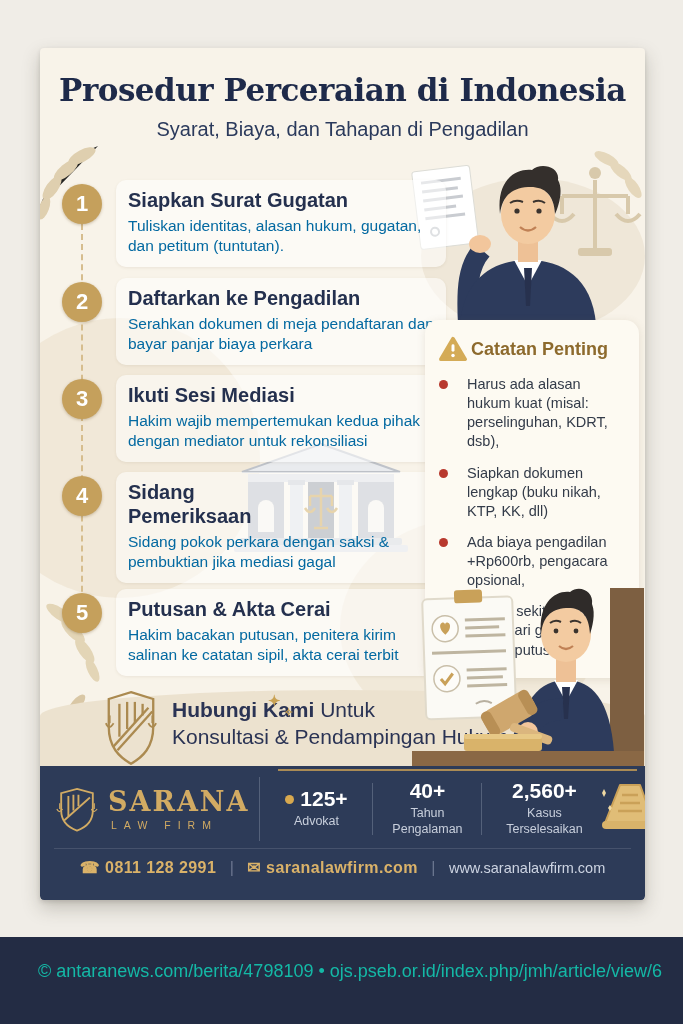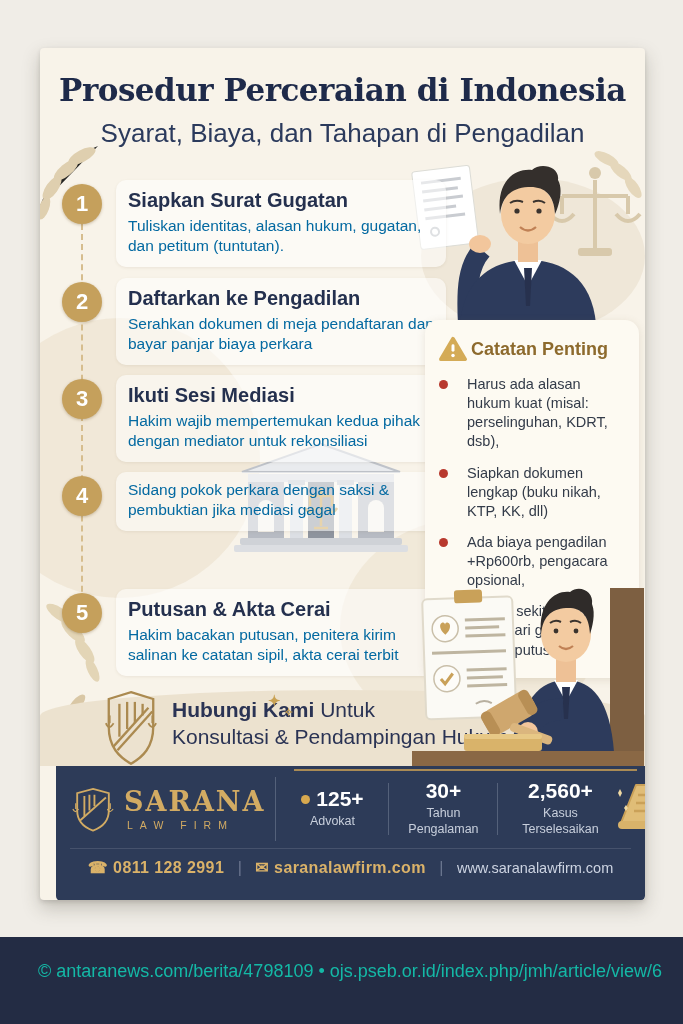--- a/index.html
+++ b/index.html
@@ -19,21 +19,21 @@
   .blob2 { position:absolute; left:300px; top:470px; width:260px; height:220px;
            border-radius:50%; background:rgba(228,214,189,.35); }
   .leaf { position:absolute; opacity:.85; }
   .poster-title {
     position:absolute; left:0; right:0; top:24px; margin:0; text-align:center;
     font-family:"DejaVu Serif","Liberation Serif",serif; font-weight:700;
     font-size:31px; letter-spacing:-.5px; color:#1e2a4a;
   }
   .poster-subtitle {
     position:absolute; left:0; right:0; top:70px; text-align:center;
-    font-size:26px; color:#2b3a5c;
+    font-size:20px; color:#2b3a5c;
   }
   
   .dash-line { position:absolute; left:41px; top:176px; height:408px;
                border-left:2px dashed #d6bd8e; z-index:0; }
   .step { position:absolute; left:22px; display:flex; align-items:flex-start; z-index:2; }
   .step-num {
     width:40px; height:40px; border-radius:50%; background:#c5a05c; color:#fff;
     font-weight:700; font-size:22px; display:flex; align-items:center; justify-content:center;
     margin-right:14px; margin-top:4px; flex:none;
     box-shadow:0 1px 3px rgba(120,90,40,.35);
@@ -67,21 +67,21 @@
     border-top-left-radius:50% 26px; border-top-right-radius:50% 26px; z-index:2;
   }
   .cta-emblem { position:absolute; left:62px; top:638px; z-index:5; }
   .cta-spark { position:absolute; color:#c9a254; font-weight:700; z-index:5; }
   .cta-text { position:absolute; left:132px; top:650px; z-index:3; color:#2a3354; }
   .cta-line1 { font-size:21px; }
   .cta-line1 b { font-weight:800;text-align:right; }
   .cta-line2 { font-size:21px; margin-top:3px; }
   
   .footer {
-    position:absolute; left:16px; right:0; top:718px; height:135px; background:#2d3b58;
+    position:absolute; left:0; right:0; top:718px; height:135px; background:#2d3b58;
     border-radius:0 0 5px 5px; z-index:4;
   }
   .footer-goldline { position:absolute; top:3px; left:238px; right:8px; height:2px;
                      background:#c19a55; opacity:.85; }
   .footer-top { display:flex; align-items:center; padding:14px 8px 0 14px; height:72px; box-sizing:border-box; }
   .brand { display:flex; align-items:center; gap:8px; }
   .brand-name { font-family:"DejaVu Serif","Liberation Serif",serif; font-size:27px;
                 font-weight:700; letter-spacing:2px; color:#d2ab63; line-height:1; }
   .brand-sub  { font-size:10.5px; letter-spacing:7px; color:#d2ab63; margin-top:4px; padding-left:3px; }
   .vdiv { width:1px; height:64px; background:rgba(205,210,225,.25); margin:0 10px; flex:none; }
@@ -234,20 +234,21 @@
     <div class="step s3">
       <div class="step-num">3</div>
       <div class="step-card">
         <h3 class="step-title">Ikuti Sesi Mediasi</h3>
         <p class="step-desc">Hakim wajib mempertemukan kedua pihak dengan mediator untuk rekonsiliasi</p>
       </div>
     </div>
     <div class="step s4">
       <div class="step-num">4</div>
       <div class="step-card">
+        <h3 class="step-title narrow">Sidang Pemeriksaan</h3>
         <p class="step-desc">Sidang pokok perkara dengan saksi &amp; pembuktian jika mediasi gagal</p>
       </div>
     </div>
     <div class="step s5">
       <div class="step-num">5</div>
       <div class="step-card">
         <h3 class="step-title">Putusan &amp; Akta Cerai</h3>
         <p class="step-desc">Hakim bacakan putusan, penitera kirim salinan ke catatan sipil, akta cerai terbit</p>
       </div>
     </div>
@@ -379,21 +380,21 @@
         <div class="vdiv"></div>
         <div class="stat" style="width:92px;">
           <div class="stat-val"><span class="gold-dot"></span><span>125+</span></div>
           <div class="stat-lbl">
             <div>Advokat</div>
             <div></div>
           </div>
         </div>
         <div class="vdiv short"></div>
         <div class="stat" style="width:88px;">
-          <div class="stat-val">30+</div>
+          <div class="stat-val">40+</div>
           <div class="stat-lbl">
             <div>Tahun</div>
             <div>Pengalaman</div>
           </div>
         </div>
         <div class="vdiv short"></div>
         <div class="stat" style="width:104px;">
           <div class="stat-val">2,560+</div>
           <div class="stat-lbl">
             <div>Kasus</div>

